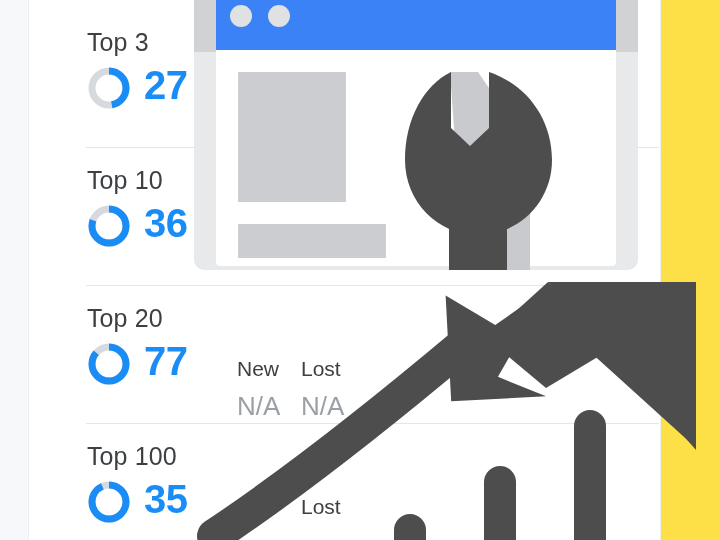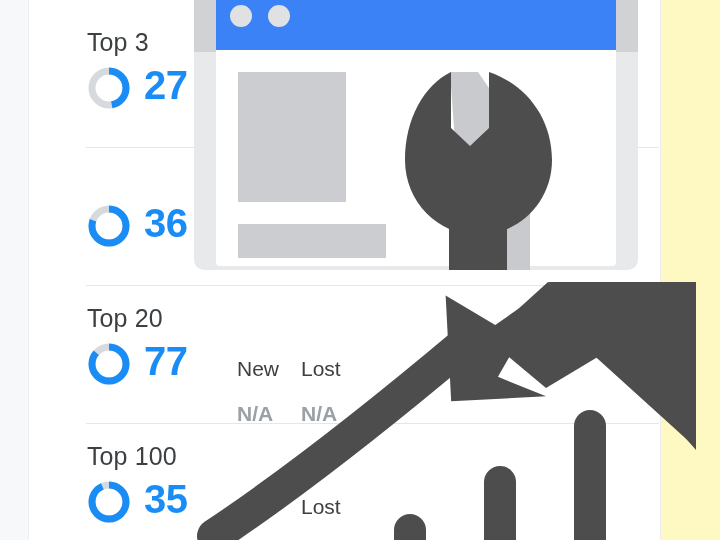--- a/index.html
+++ b/index.html
@@ -13,21 +13,21 @@
     overflow: hidden;
     font-family: "Liberation Sans", sans-serif;
     position: relative;
   }
 
   #stage {
     position: absolute;
     left: 0; top: 0;
     width: 720px;
     height: 540px;
-    background: #fef9c3;
+    background: #fde047;
     overflow: hidden;
   }
 
   
   .page-gutter {
     position: absolute;
     left: 0; top: 0;
     width: 29px;
     height: 540px;
     background: #f7f8fa;
@@ -120,26 +120,25 @@
     width: 64px;
   }
   .nl-head {
     font-size: 21px;
     line-height: 26px;
     color: #3c4043;
     white-space: nowrap;
     margin-top: 14px;
   }
   .nl-val {
-    font-size: 21px;
+    font-size: 26px;
     line-height: 26px;
     color: #9aa0a6;
     white-space: nowrap;
-    margin-top: 19px;
-    font-weight: bold;
+    margin-top: 11px;
   }
 
   
   .illustration {
     position: absolute;
     left: 194px;
     top: -12px;
     width: 444px;
     height: 282px;
   }
@@ -169,20 +168,21 @@
         <svg class="ring" viewBox="0 0 46 46">
           <circle cx="23" cy="23" r="17" fill="none" stroke="#d6dade" stroke-width="7"></circle>
           <circle class="ring-arc" cx="23" cy="23" r="17" fill="none" stroke="#1a8cf5" stroke-width="7" stroke-linecap="butt" transform="rotate(-90 23 23)" stroke-dasharray="50.2026506043649 56.611499617688075"></circle>
         </svg>
         <div class="rank-value" style="color: rgb(26, 140, 245);">27</div>
       </div>
       <div class="rank-divider"></div>
     </div>
 
     <div class="rank-row r1">
+      <div class="rank-label">Top 10</div>
       <div class="rank-metric">
         <svg class="ring" viewBox="0 0 46 46">
           <circle cx="23" cy="23" r="17" fill="none" stroke="#d6dade" stroke-width="7"></circle>
           <circle class="ring-arc" cx="23" cy="23" r="17" fill="none" stroke="#1a8cf5" stroke-width="7" stroke-linecap="butt" transform="rotate(-90 23 23)" stroke-dasharray="85.45132017764237 21.3628300444106"></circle>
         </svg>
         <div class="rank-value" style="color: rgb(26, 140, 245);">36</div>
       </div>
       <div class="rank-divider"></div>
     </div>
 

